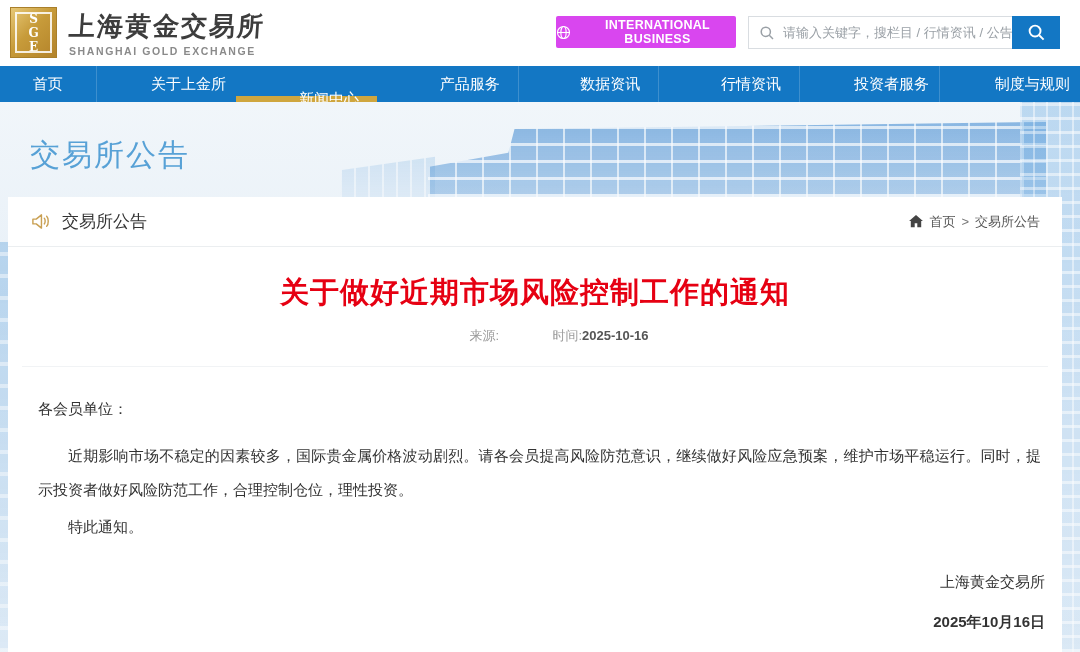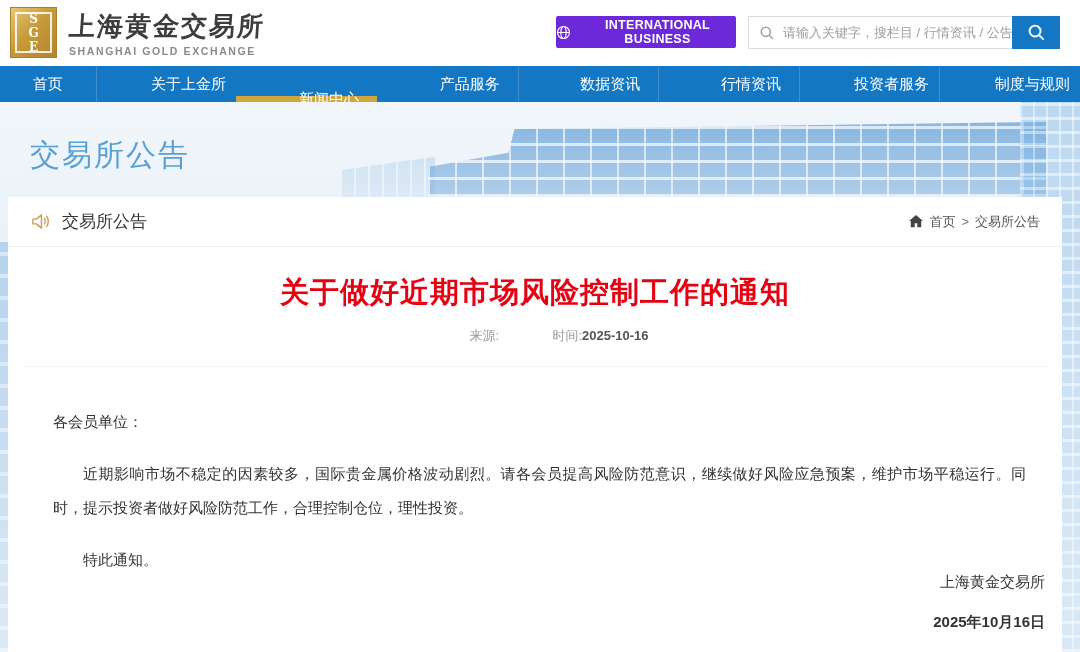--- a/index.html
+++ b/index.html
@@ -23,21 +23,21 @@
     display:flex; align-items:center; justify-content:center;
     color:#fff; font-family:"DejaVu Serif",serif; font-weight:bold; font-size:12px;
     writing-mode:vertical-rl; text-orientation:upright; letter-spacing:0px; line-height:1;
   }
   .logo-text { margin-left:12px; }
   .logo-cn { font-size:26px; font-weight:700; color:#3d3d3d; letter-spacing:2px; font-family:"DejaVu Serif",serif; transform:skewX(-4deg); }
   .logo-en { font-size:10.5px; font-weight:bold; color:#8a8a8a; letter-spacing:1.6px; margin-top:1px; }
 
   .intl-btn {
     position:absolute; left:556px; top:16px; width:180px; height:32px;
-    background:#6d28d9; color:#fff; border:none; border-radius:2px;
+    background:#d946ef; color:#fff; border:none; border-radius:2px;
     display:flex; align-items:center; justify-content:center; gap:8px;
     font-size:12.5px; font-weight:bold; letter-spacing:.3px; cursor:pointer;
     font-family:"Liberation Sans",sans-serif;
   }
 
   .search-box {
     position:absolute; left:748px; top:16px; width:312px; height:33px;
     background:#fff; border:1px solid #d9dde1; display:flex; align-items:center;
   }
   .search-box .lens { margin:0 8px 0 10px; flex:0 0 auto; }
@@ -122,21 +122,21 @@
     margin-top:26px; text-align:center;
     color:#e60012; font-size:29px; font-weight:bold; letter-spacing:1px;
   }
   .art-meta { text-align:center; margin-top:14px; font-size:13px; color:#999;padding-left:48px; }
   .art-meta .gap { display:inline-block; width:46px; }
   .art-meta .t-val { color:#555; font-weight:bold; }
 
   .divider { margin:21px 14px 0 14px; border-top:1px solid #f1f3f5; }
 
   .art-body { padding:22px 18px 0 27px; font-size:15px; color:#333; line-height:34px; }
-  .art-body p { margin:18px;font-family:Liberation Mono, monospace; }
+  .art-body p { margin:3px; }
   .art-body .p-main { text-indent:2em; text-align:justify; margin-top:13px; }
   .art-body .p-close { text-indent:2em; margin-top:1px; }
 
   .art-sign { position:absolute; right:17px; top:376px; font-size:15px; color:#333; }
   .art-date { position:absolute; right:17px; top:416px; font-size:15px; color:#333;font-weight:bold; }
 
   svg { display:block; }
 </style>
 </head>
 <body>

